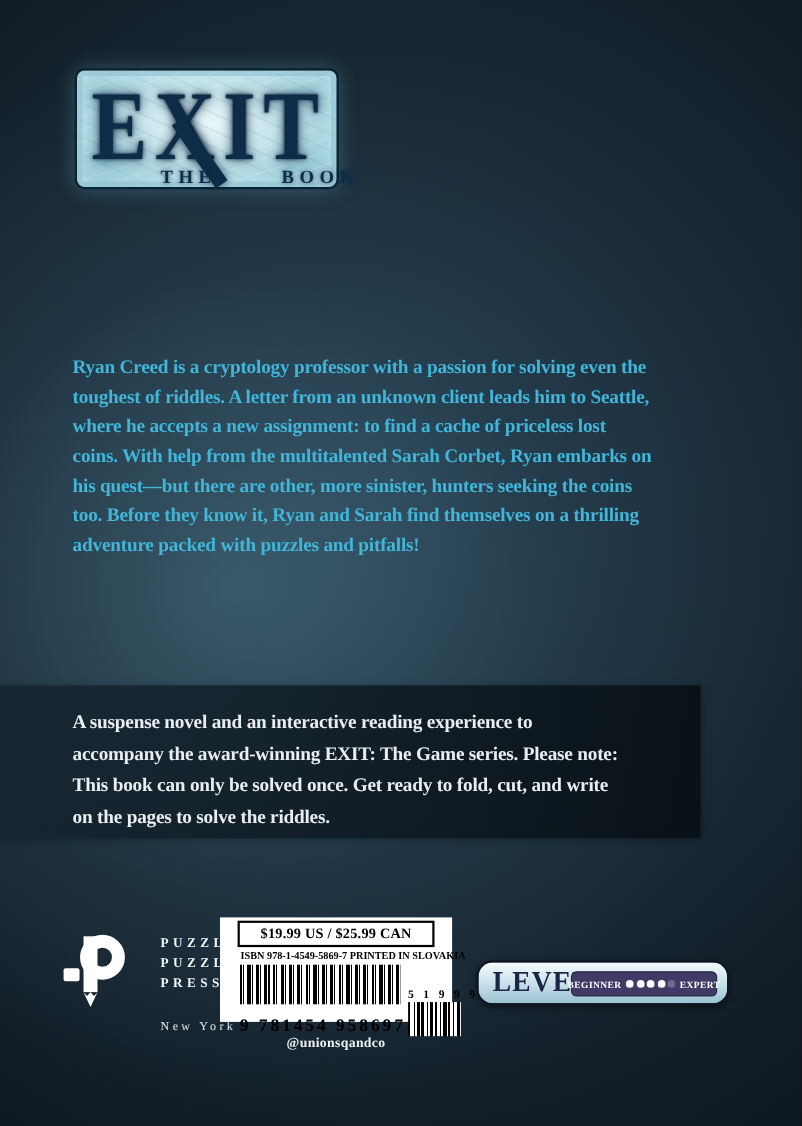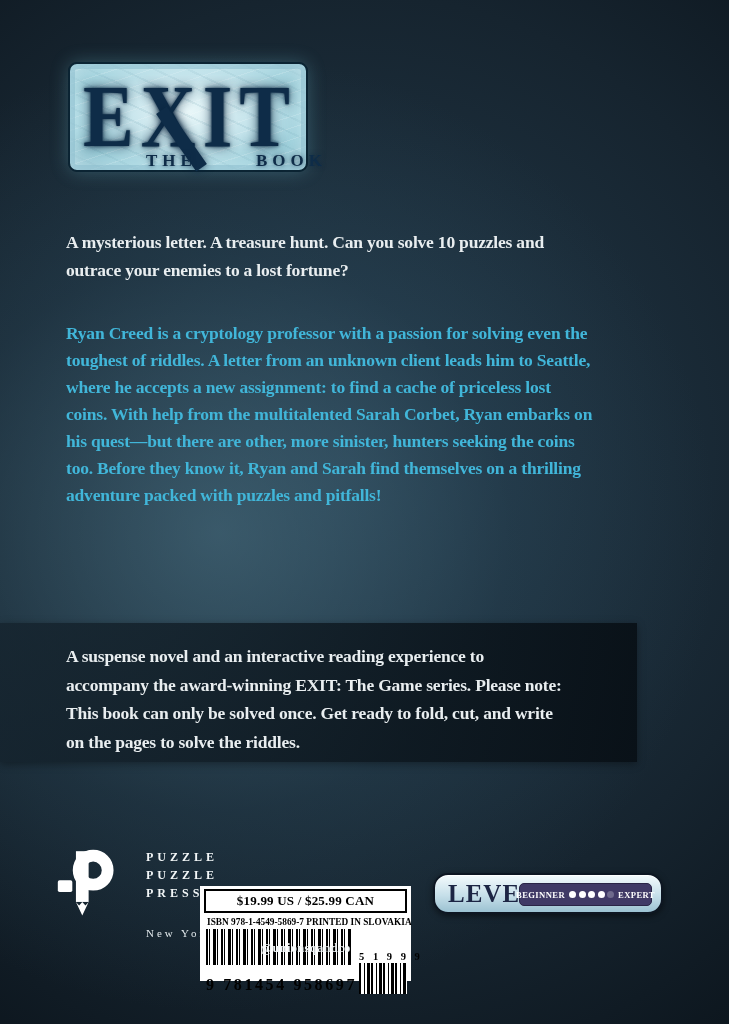--- a/index.html
+++ b/index.html
@@ -44,21 +44,21 @@
     background:linear-gradient(90deg, rgba(20,34,44,0.78), rgba(7,14,20,0.88));
     box-shadow:0 2px 8px rgba(0,0,0,0.35);
   }
   .banner .copy{left:66px;top:19px;width:590px;font-size:17.5px;line-height:28.5px;color:#e9eef0;}
   
   .publisher{position:absolute;left:56px;top:844px;display:flex;gap:32px;}
   .pub-text{padding-top:4px;}
   .pub-line{font-size:12px;font-weight:700;letter-spacing:4px;color:#f2f6f7;line-height:18px;}
   .pub-city{margin-top:25px;font-size:11px;letter-spacing:3px;color:#e4ebee;}
   
-  .barcode-box{position:absolute;left:200px;top:886px;width:211px;height:95px;background:#fff;box-sizing:border-box;padding:3px 4px;}
+  .barcode-box{position:absolute;left:200px;top:834px;width:211px;height:95px;background:#fff;box-sizing:border-box;padding:3px 16px;}
   .price-band{border:2px solid #000;height:20px;display:flex;align-items:center;justify-content:center;
     font-size:13px;font-weight:700;color:#000;letter-spacing:0.2px;}
   .isbn-line{margin-top:3px;text-align:center;font-size:9.6px;font-weight:700;color:#000;transform:scaleX(0.97);white-space:nowrap;}
   .bars-row{display:flex;align-items:flex-end;gap:7px;margin-top:2px;padding:0 2px;}
   .ean{position:relative;width:146px;}
   .ean-bars{height:36px;
     background:repeating-linear-gradient(90deg,#000 0 2px,#fff 2px 3px,#000 3px 4px,#fff 4px 7px,#000 7px 10px,#fff 10px 11px,#000 11px 12px,#fff 12px 15px);}
   .ean-digits{font-size:16px;font-weight:700;color:#000;letter-spacing:2.6px;white-space:nowrap;margin-top:11px;}
   .addon{width:48px;}
   .addon-digits{font-size:10.5px;font-weight:700;color:#000;letter-spacing:3px;white-space:nowrap;text-align:center;}
@@ -90,22 +90,20 @@
 
 <div id="page">
 
   <div class="plate">
     <div class="exit-word">EXIT</div>
     <div class="x-leg"></div>
     <div class="sub sub-the">THE</div>
     <div class="sub sub-book">BOOK</div>
   </div>
 
-  <div class="copy tagline">A mysterious letter. A treasure hunt. Can you solve 10 puzzles and
-outrace your enemies to a lost fortune?</div>
 
   <div class="copy synopsis">Ryan Creed is a cryptology professor with a passion for solving even the
 toughest of riddles. A letter from an unknown client leads him to Seattle,
 where he accepts a new assignment: to find a cache of priceless lost
 coins. With help from the multitalented Sarah Corbet, Ryan embarks on
 his quest—but there are other, more sinister, hunters seeking the coins
 too. Before they know it, Ryan and Sarah find themselves on a thrilling
 adventure packed with puzzles and pitfalls!</div>
 
   <div class="banner">

